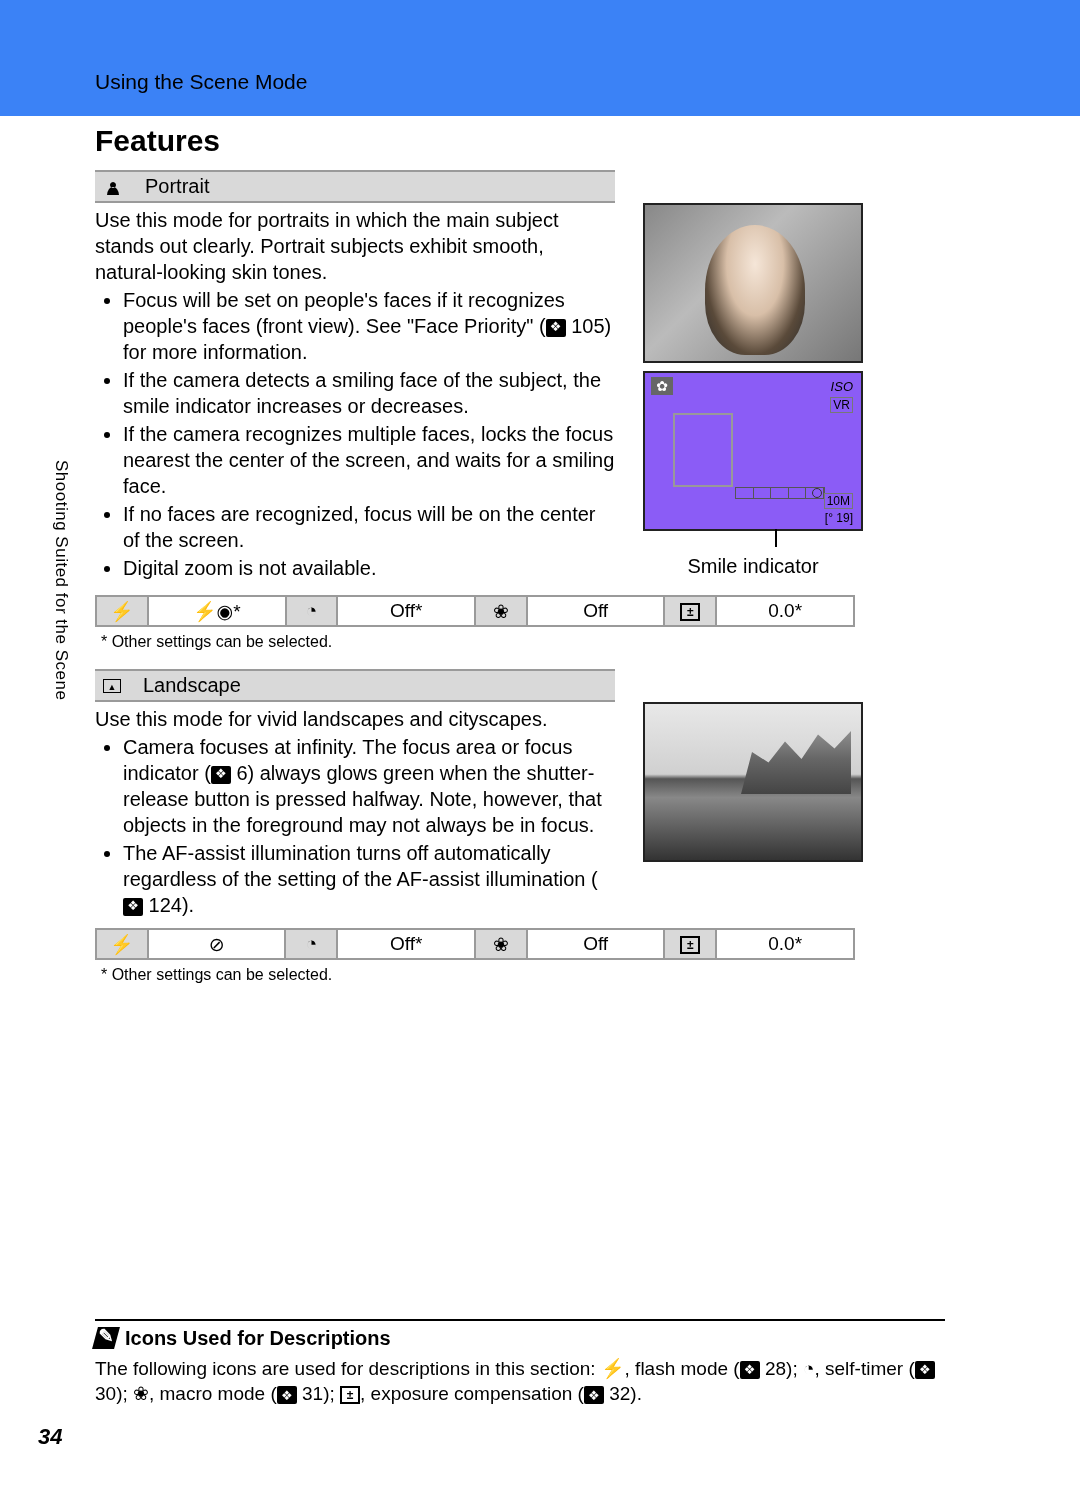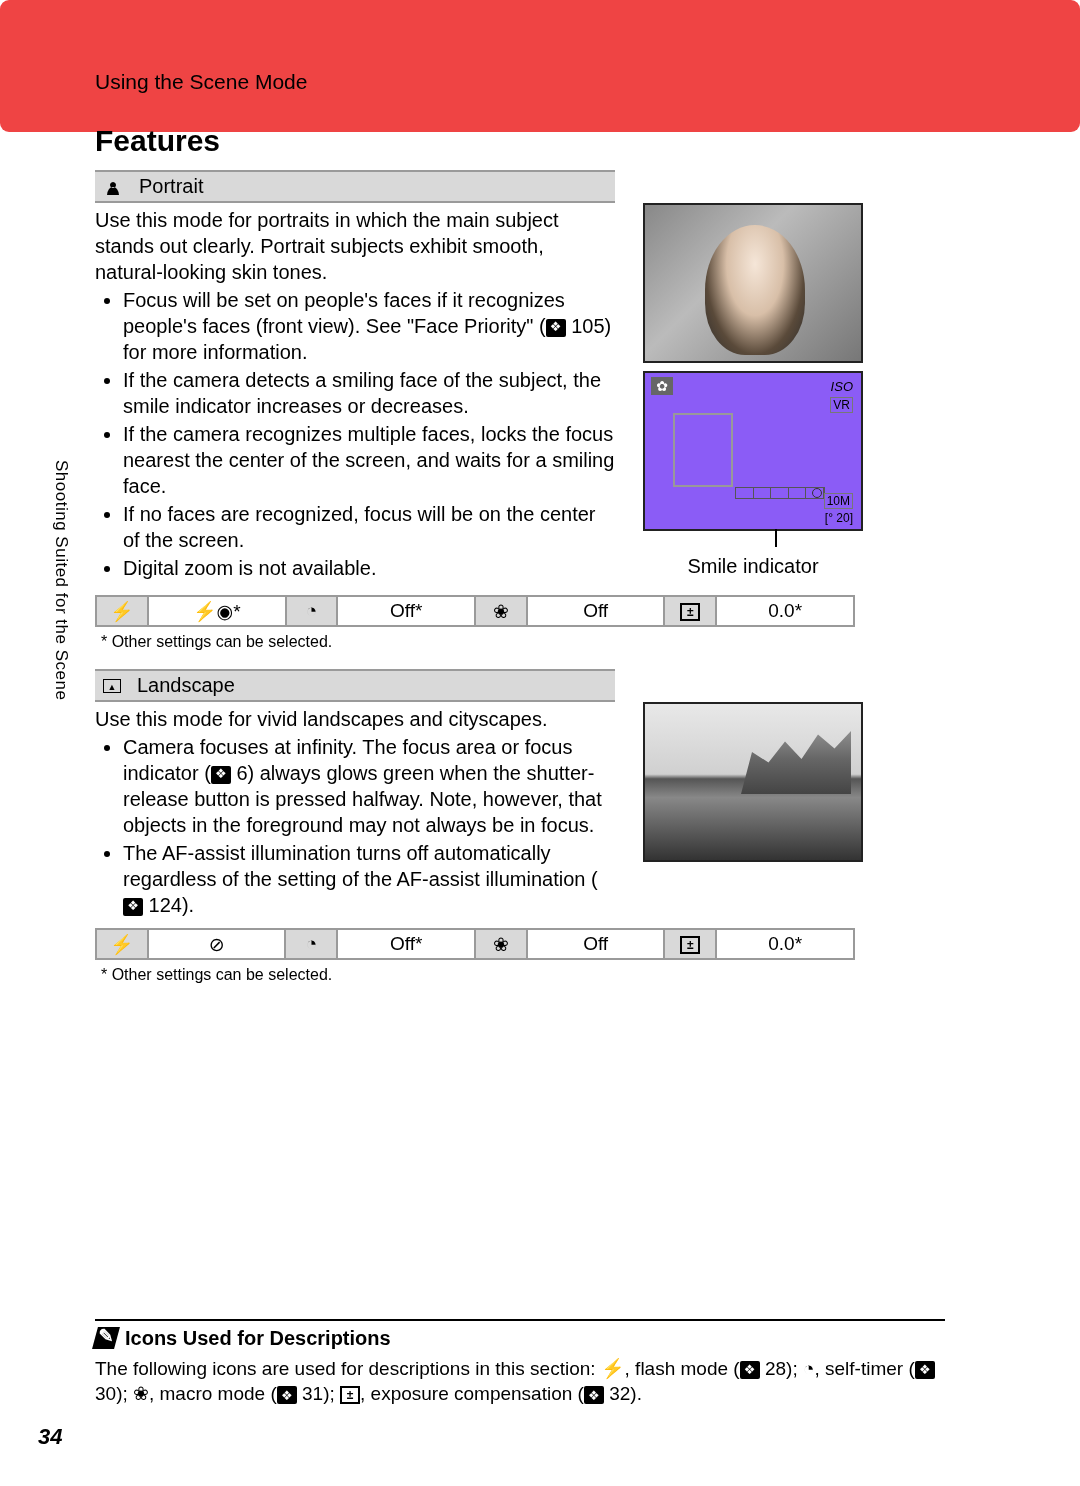--- a/index.html
+++ b/index.html
@@ -7,23 +7,22 @@
     width: 1080px;
     height: 1486px;
     background: #fff;
     font-family: Arial, Helvetica, sans-serif;
     color: #000;
     position: relative;
   }
   .header-band {
     position: absolute;
     top: 0; left: 0; right: 0;
-    height: 132px;
-    background: #ef4444;
-    border-radius: 9px;
+    height: 116px;
+    background: #3b82f6;
   }
   .header-title {
     position: absolute;
     left: 95px;
     top: 70px;
     font-size: 21px;
   }
   .page-title {
     position: absolute;
     left: 95px;
@@ -54,21 +53,21 @@
     width: 880px;
   }
   .mode-header {
     background: #d9d9d9;
     border-top: 2px solid #9a9a9a;
     border-bottom: 2px solid #9a9a9a;
     padding: 3px 8px;
     font-size: 20px;
     display: flex;
     align-items: center;
-    gap: 16px;
+    gap: 22px;
     width: 520px;
   }
   .mode-header .icon-box {
     display: inline-block;
   }
   .portrait-block { display: flex; gap: 28px; }
   .portrait-text { width: 520px; font-size: 20px; line-height: 1.3; }
   .portrait-text p { margin-top: 4px; }
   .portrait-text ul { margin-left: 28px; margin-top: 2px; }
   .portrait-text li { margin-top: 2px; }
@@ -303,21 +302,21 @@
         <div class="lcd-center-box"></div>
         <div class="lcd-smile-bar">
           <div class="seg"></div>
             <div class="seg"></div>
             <div class="seg"></div>
             <div class="seg"></div>
             <div class="seg"></div>
           <div class="face"></div>
         </div>
         <div class="lcd-bottom-right">10M</div>
-        <div class="lcd-bottom-right2">[° 20]</div>
+        <div class="lcd-bottom-right2">[° 19]</div>
         <div class="lcd-pointer"></div>
       </div>
       <div class="smile-label">Smile indicator</div>
     </div>
   </div>
 
   <table class="settings-table">
     <tbody>
         <tr>
       <td class="hcell"><span class="flash-icon"></span></td>

